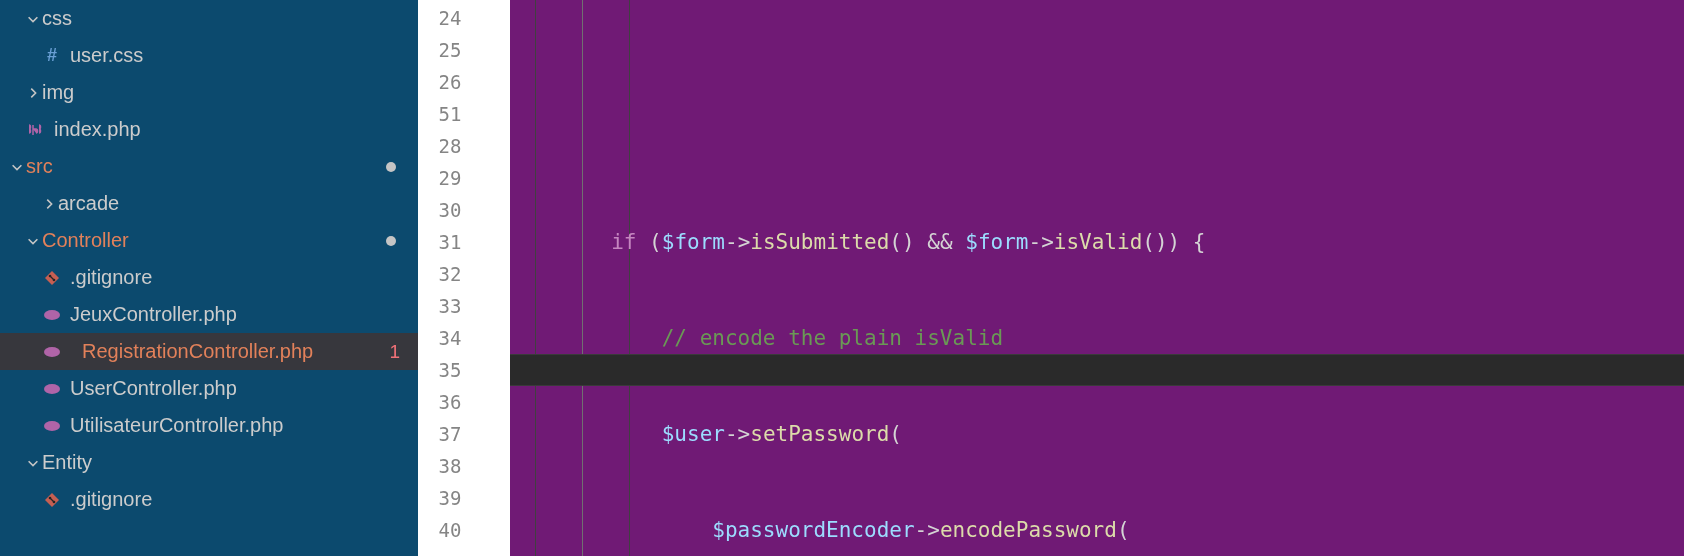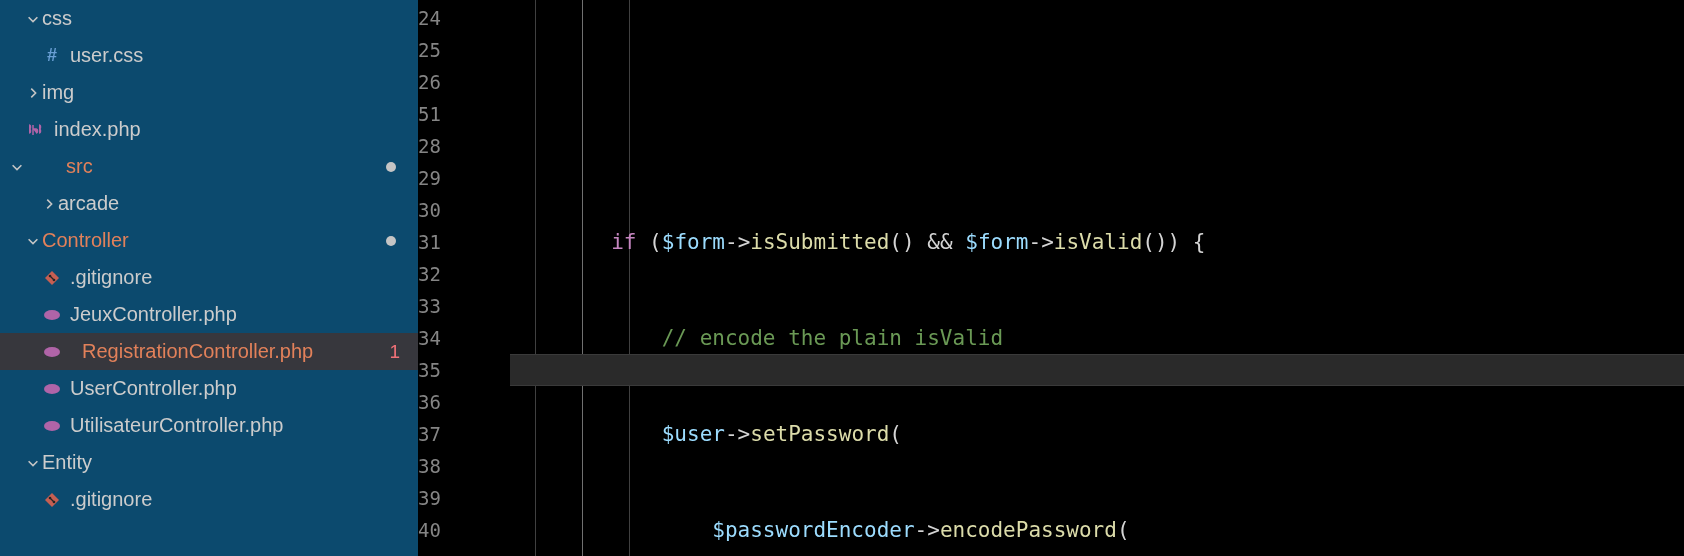--- a/index.html
+++ b/index.html
@@ -52,48 +52,48 @@
     width: 10px; height: 10px;
     border-radius: 50%;
     background: #c5c5c5;
   }
   .tree-row .badge-num {
     position: absolute;
     right: 18px;
     color: #f07178;
     font-size: 19px;
   }
-  .indent-0 { padding-left: 8px; gap: 40px; }
+  .indent-0 { padding-left: 8px; }
   .indent-1 { padding-left: 24px; }
   .indent-2 { padding-left: 40px; }
   .c-orange { color: #e2815a; }
 
   .hash-icon { color: #6a9fd4; font-weight: bold; font-size: 18px; }
   .php-icon { color: #b064a8; }
 
   svg.chev { width: 14px; height: 14px; }
   svg.chev path { stroke: #c5c5c5; stroke-width: 1.8; fill: none; }
 
   
   .gutter {
     width: 92px;
-    background: #000000;
-    text-align: left;
+    background: #ffffff;
+    text-align: center;
     padding-right: 28px;
     color: #858585;
     font-size: 19px;
     line-height: 32px;
     padding-top: 2px;
   }
   .gutter .ln { height: 32px; }
 
   
   .editor {
     flex: 1;
-    background: #000000;
+    background: #701a75;
     position: relative;
     font-size: 21px;
     line-height: 32px;
     padding-top: 2px;
     white-space: pre;
   }
   .editor .line { height: 32px; position: relative; }
   .editor .hl-line {
     position: absolute;
     left: 0; right: 0; height: 32px;

